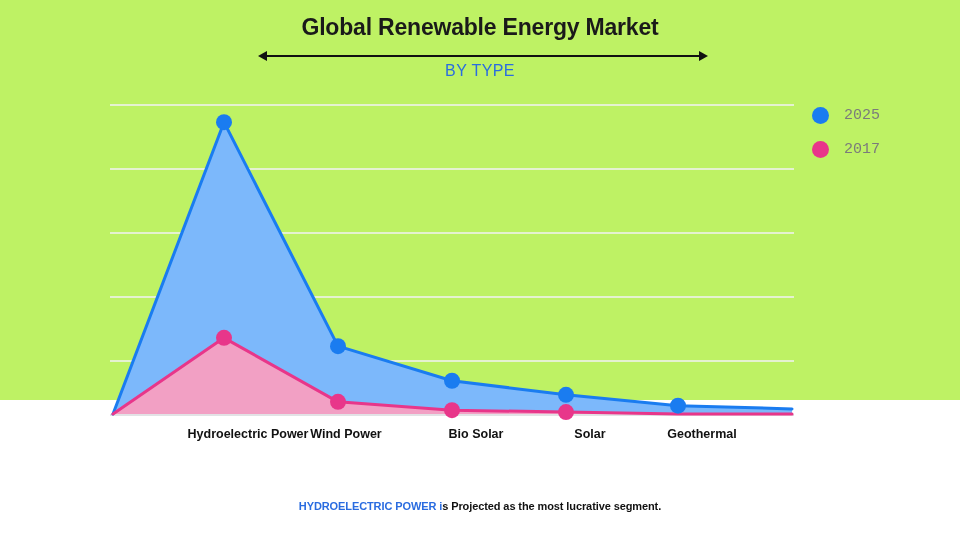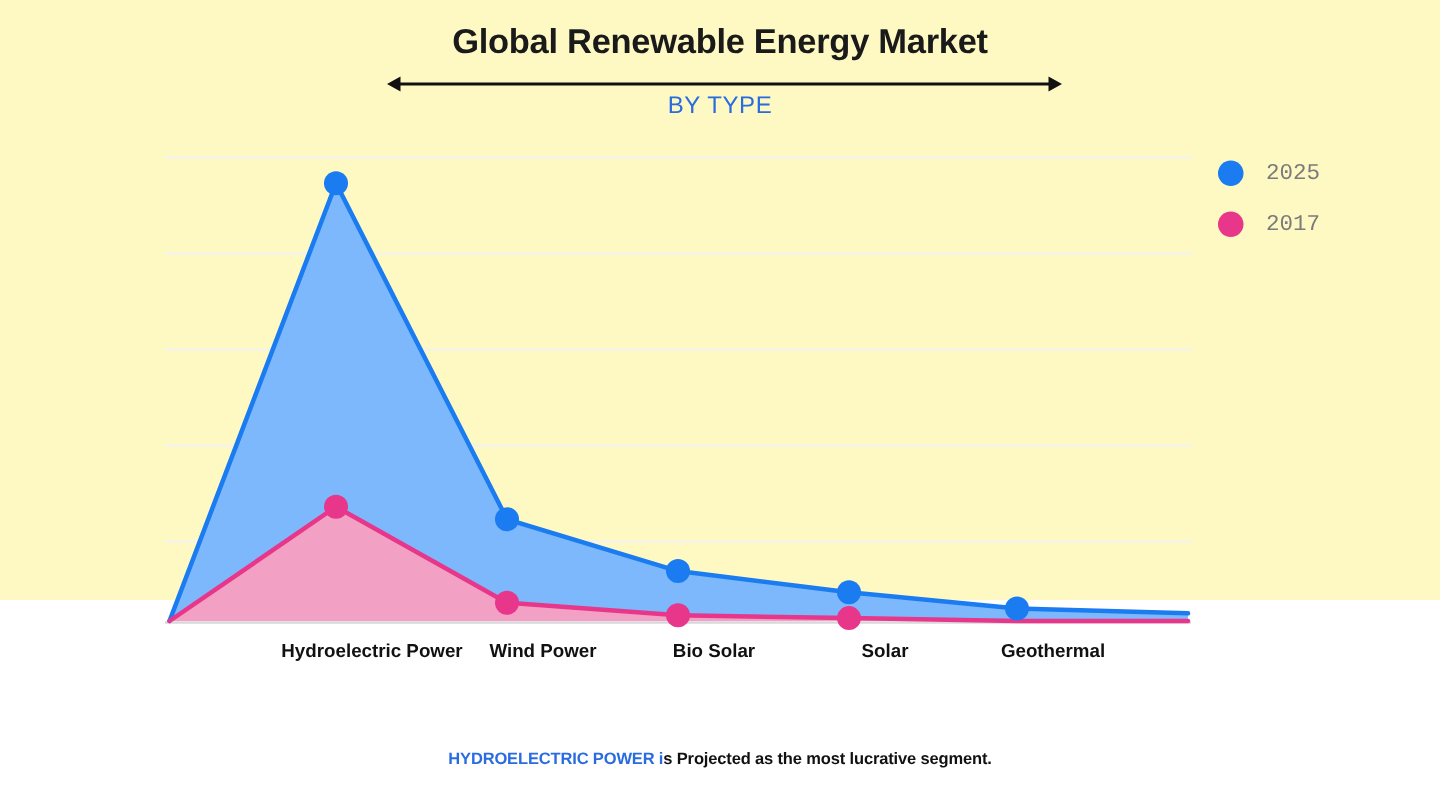--- a/index.html
+++ b/index.html
@@ -13,21 +13,21 @@
     overflow: hidden;
     font-family: "Liberation Sans", sans-serif;
     position: relative;
   }
 
   #stage {
     position: absolute;
     left: 0; top: 0;
     width: 960px;
     height: 400px;
-    background: #fef9c3;
+    background: #bef264;
   }
 
   
   .title-block {
     position: absolute;
     left: 180px;
     top: 14px;
     width: 600px;
     text-align: center;
   }
@@ -195,21 +195,21 @@
           <circle cx="452" cy="410.16" r="8" fill="#e8368a"></circle>
           <circle cx="566" cy="412.08" r="8" fill="#e8368a"></circle>
         </g>
     </svg>
   </div>
 
   <div class="xlabels">
     <div class="xlabel" style="left:154px;top:0px;">
       <span>Hydroelectric Power</span>
     </div>
-    <div class="xlabel" style="left:268px;top:0px;">
+    <div class="xlabel" style="left:252px;top:0px;">
       <span>Wind Power</span>
     </div>
     <div class="xlabel" style="left:382px;top:0px;">
       <span>Bio Solar</span>
     </div>
     <div class="xlabel" style="left:496px;top:0px;">
       <span>Solar</span>
     </div>
     <div class="xlabel" style="left:608px;top:0px;">
       <span>Geothermal</span>

